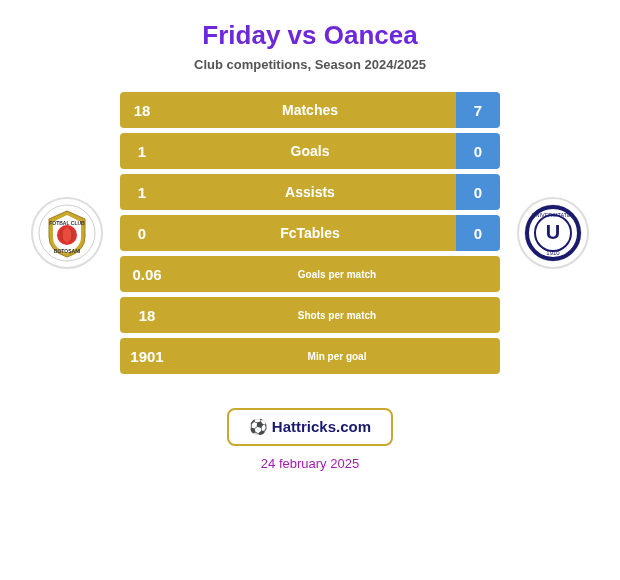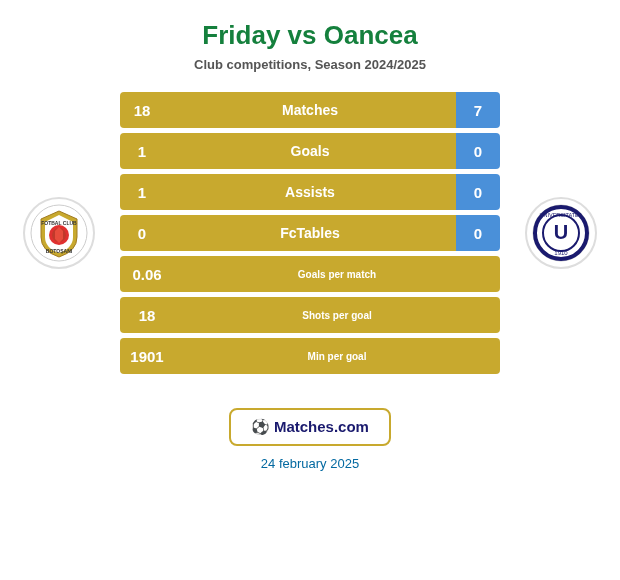--- a/index.html
+++ b/index.html
@@ -15,38 +15,38 @@
       height: 580px;
       background: white;
       display: flex;
       flex-direction: column;
       align-items: center;
       padding: 20px 10px 10px;
     }
     .title {
       font-size: 26px;
       font-weight: bold;
-      color: #15803d;
+      color: #6d28d9;
       margin-bottom: 6px;
       text-align: center;
     }
     .subtitle {
       font-size: 13px;
       color: #555;
       margin-bottom: 20px;
       text-align: center;
       font-weight: bold;
     }
     .main-content {
       display: flex;
       flex-direction: row;
       align-items: center;
       justify-content: center;
       width: 100%;
-      gap: 16px;
+      gap: 8px;
     }
     .left-logo, .right-logo {
       width: 90px;
       display: flex;
       align-items: center;
       justify-content: center;
       flex-shrink: 0;
     }
     .stats-area {
       flex: 1;
@@ -162,21 +162,21 @@
       padding: 8px 20px;
       font-size: 15px;
       font-weight: bold;
       color: #1a1a6e;
     }
     .footer-logo span {
       color: #c8a92e;
     }
     .date-text {
       font-size: 13px;
-      color: #0369a1;
+      color: #a21caf;
       margin-top: 10px;
       text-align: center;
     }
   </style>
 </head>
 <body>
 
 <div class="container">
   <div class="title">Friday vs Oancea</div>
   <div class="subtitle">Club competitions, Season 2024/2025</div>
@@ -229,21 +229,21 @@
         <div class="right-val right-val-blue">0</div>
       </div>
 
       <div class="stat-row-full">
         <div class="full-left-val">0.06</div>
         <div class="full-label">Goals per match</div>
       </div>
 
       <div class="stat-row-full">
         <div class="full-left-val">18</div>
-        <div class="full-label">Shots per goal</div>
+        <div class="full-label">Shots per match</div>
       </div>
 
       <div class="stat-row-full">
         <div class="full-left-val">1901</div>
         <div class="full-label">Min per goal</div>
       </div>
 
     </div>
 
     <div class="right-logo">
@@ -260,18 +260,18 @@
           <text x="30" y="52" text-anchor="middle" font-size="6" fill="#1a1a6e" font-family="Arial">1910</text>
 
           <text x="30" y="14" text-anchor="middle" font-size="5.5" fill="#1a1a6e" font-family="Arial">UNIVERSITATEA</text>
         </svg>
       </div>
     </div>
   </div>
 
   <div style="margin-top: 18px; display: flex; align-items: center; justify-content: center;">
     <div class="footer-logo">
-      <span style="color: #1a1a6e;">⚽ </span><span style="color: #1a1a6e;">Matches.com</span>
+      <span style="color: #1a1a6e;">⚽ </span><span style="color: #1a1a6e;">Hattricks.com</span>
     </div>
   </div>
 
   <div class="date-text">24 february 2025</div>
 </div>
 
 </body></html>

